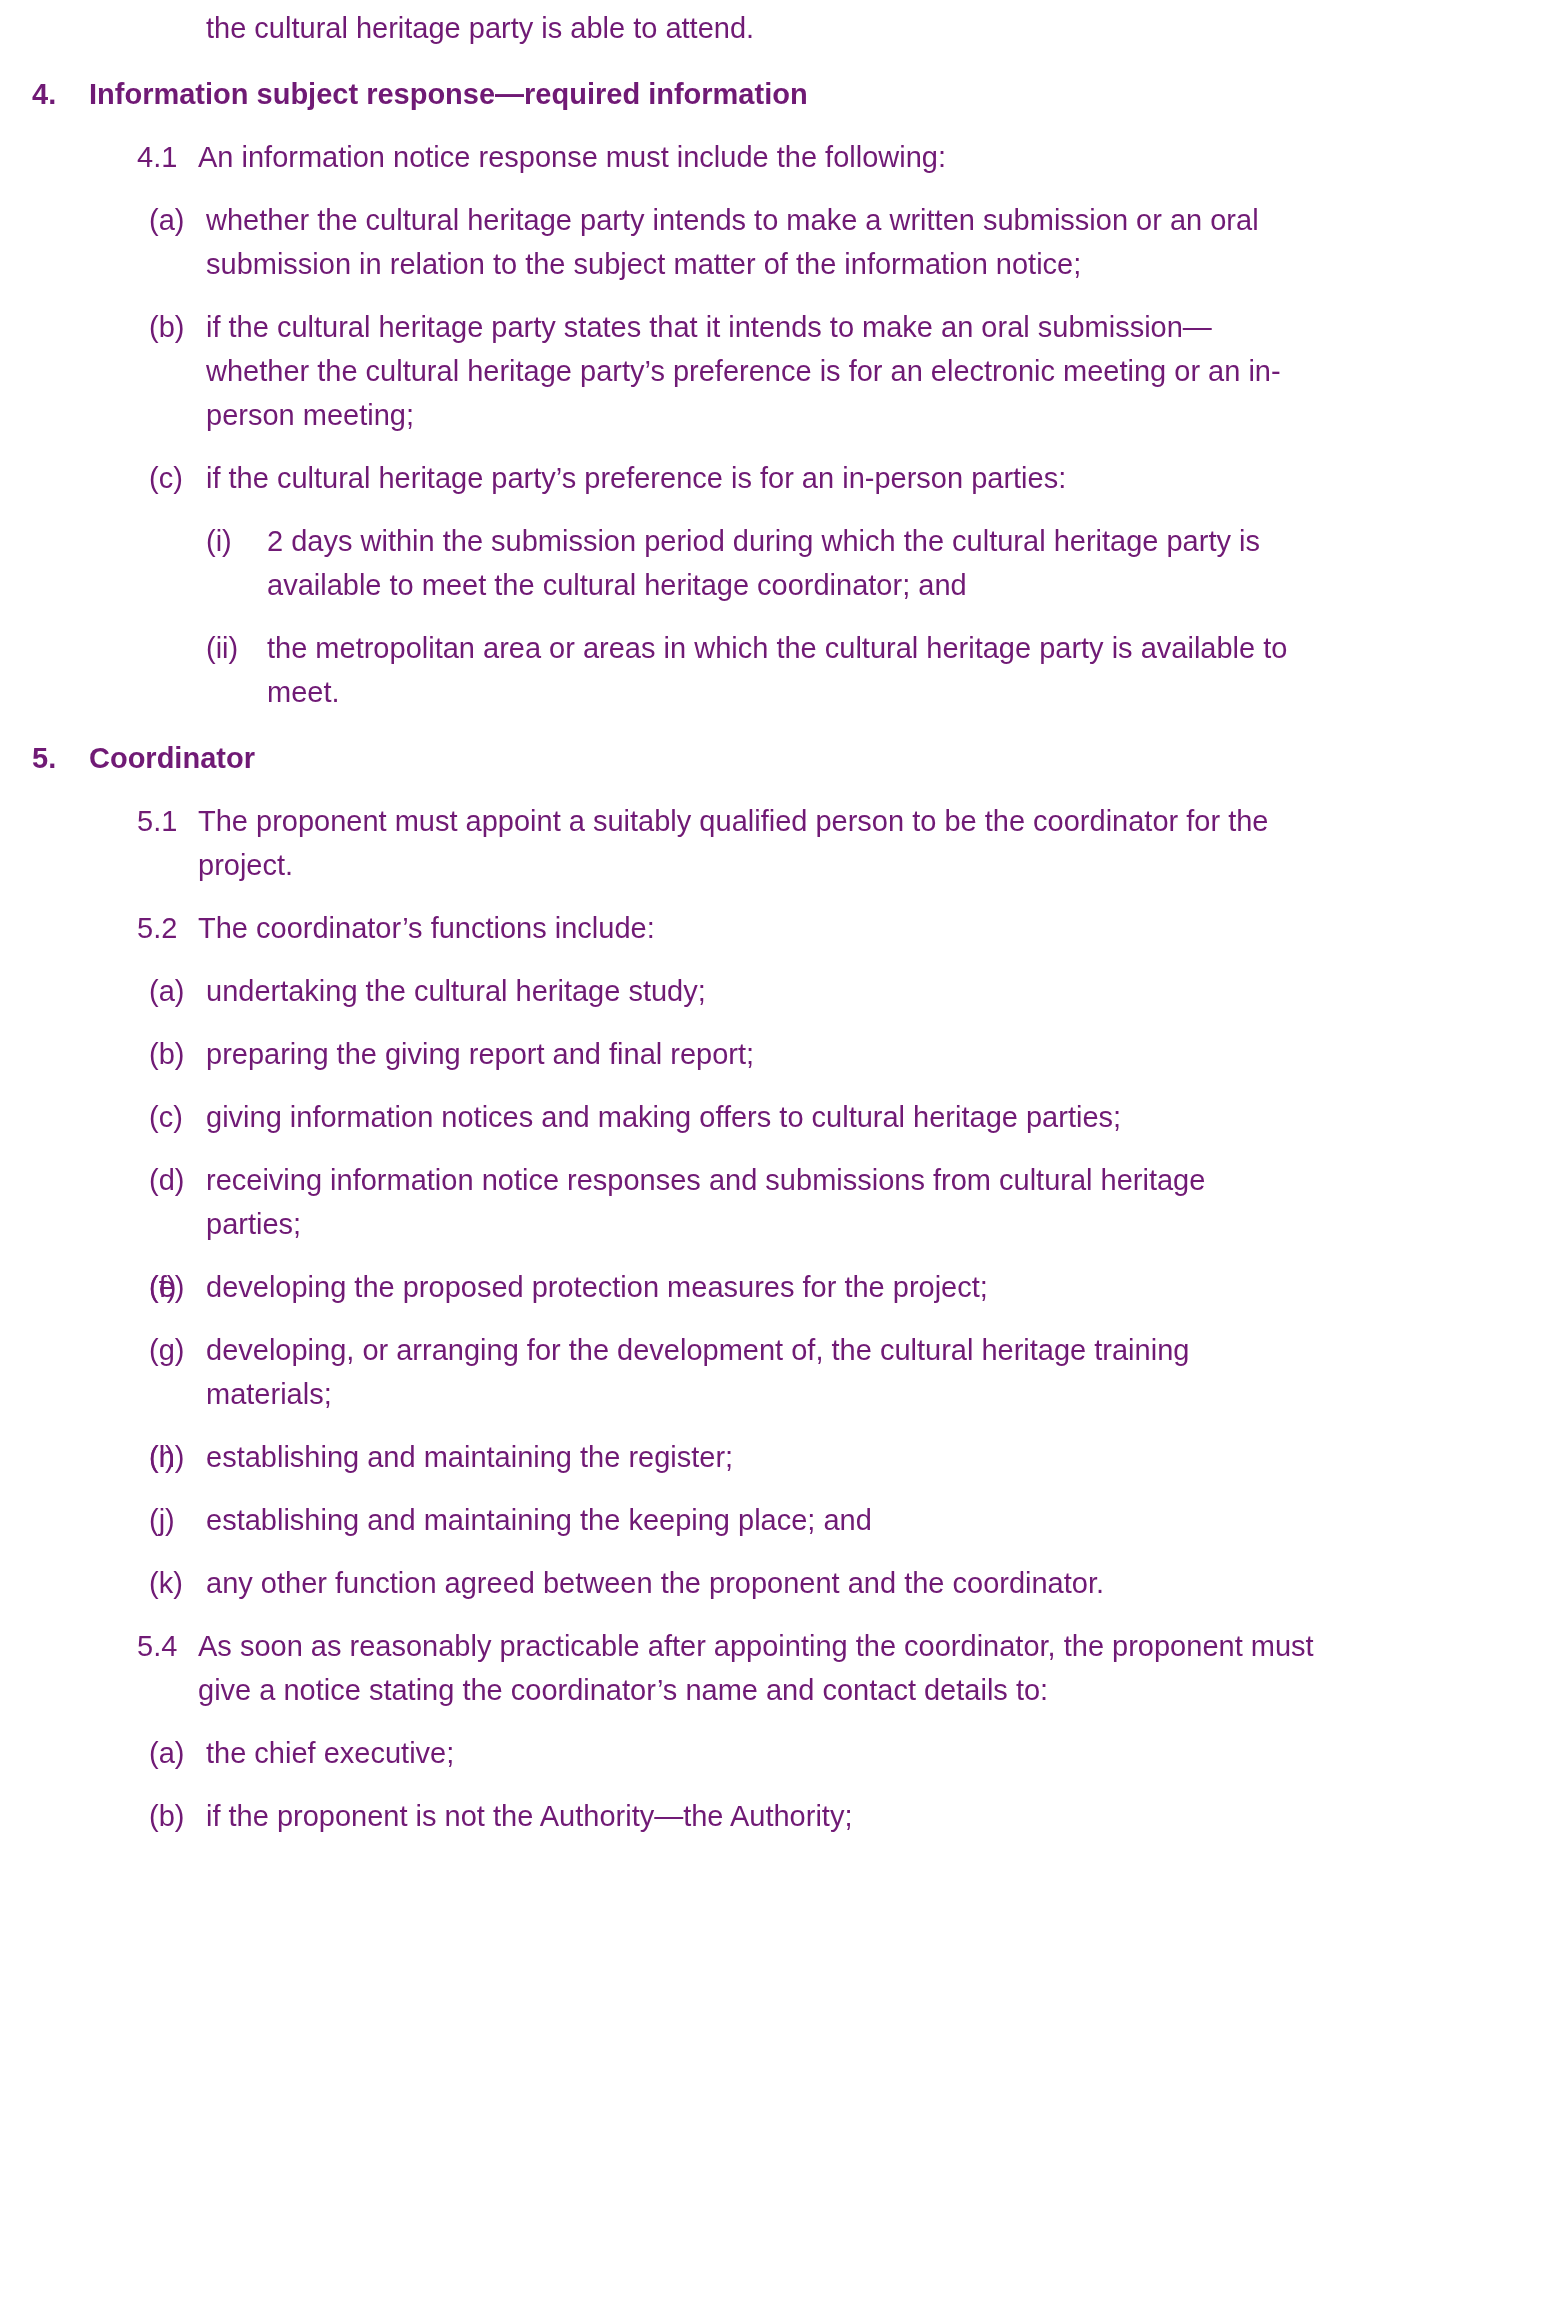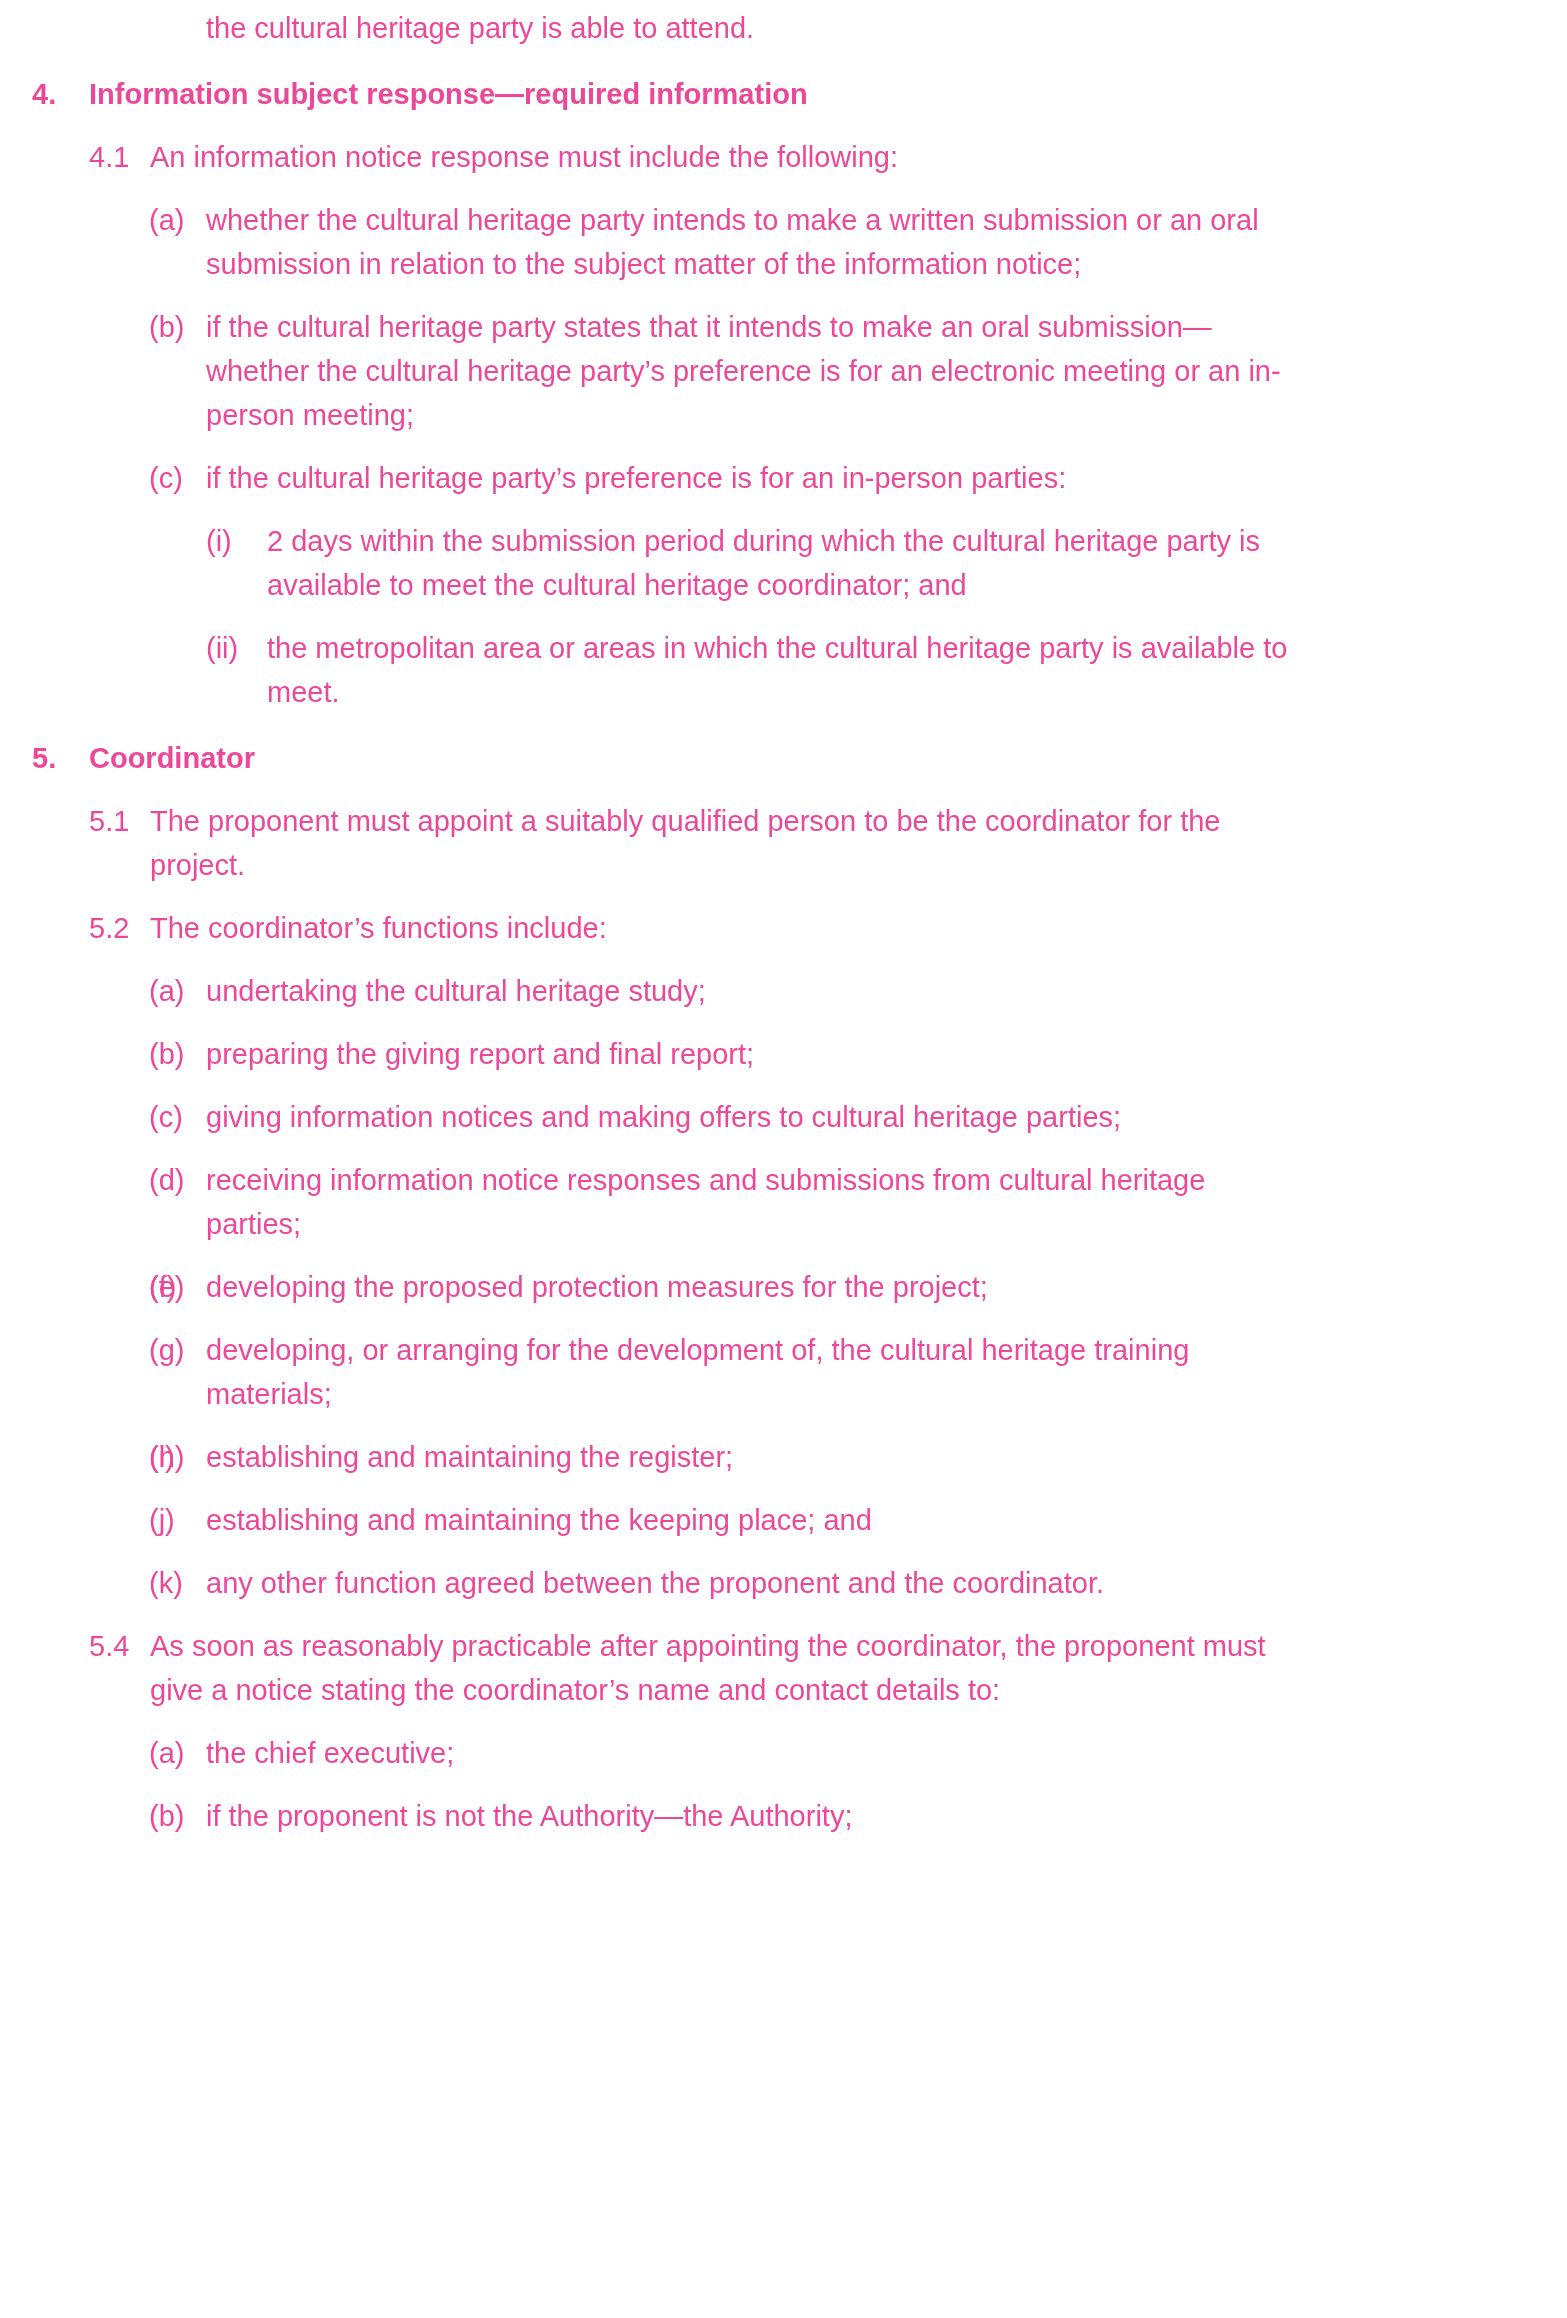--- a/index.html
+++ b/index.html
@@ -8,21 +8,21 @@
     background: #ffffff;
   }
   .page {
     position: relative;
     width: 1567px;
     height: 2319px;
     background: #ffffff;
     font-family: "Liberation Sans", sans-serif;
     font-size: 29px;
     line-height: 44px;
-    color: #ec4899;
+    color: #701a75;
     padding-top: 5.5px;
     box-sizing: border-box;
     overflow: hidden;
   }
   .block {
     position: relative;
     margin: 0 32px 19px 0;
   }
   .block .marker {
     position: absolute;
@@ -30,21 +30,21 @@
     white-space: nowrap;
   }
   
   .block.heading {
     font-weight: 700;
     margin-top: 22px;
     padding-left: 89px;
   }
   .block.heading .marker { left: 32px; }
   
-  .block.clause { padding-left: 150px; }
+  .block.clause { padding-left: 150px; margin-left: 48px; }
   .block.clause .marker { left: 89px; }
   
   .block.item { padding-left: 206px; }
   .block.item .marker { left: 149px; }
   
   .block.subitem { padding-left: 267px; }
   .block.subitem .marker { left: 206px; }
   
   .block.continuation2 { padding-left: 206px; }
   .text { display: block; }

